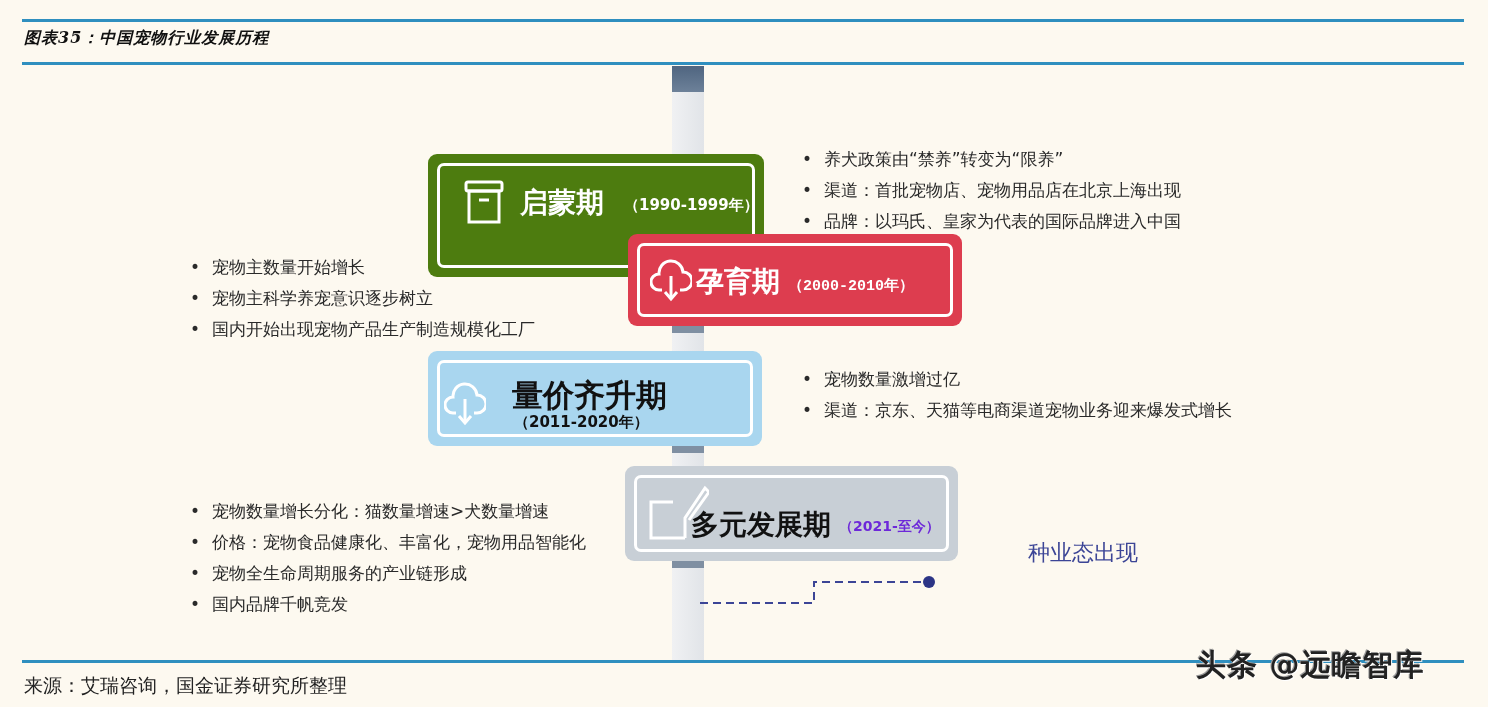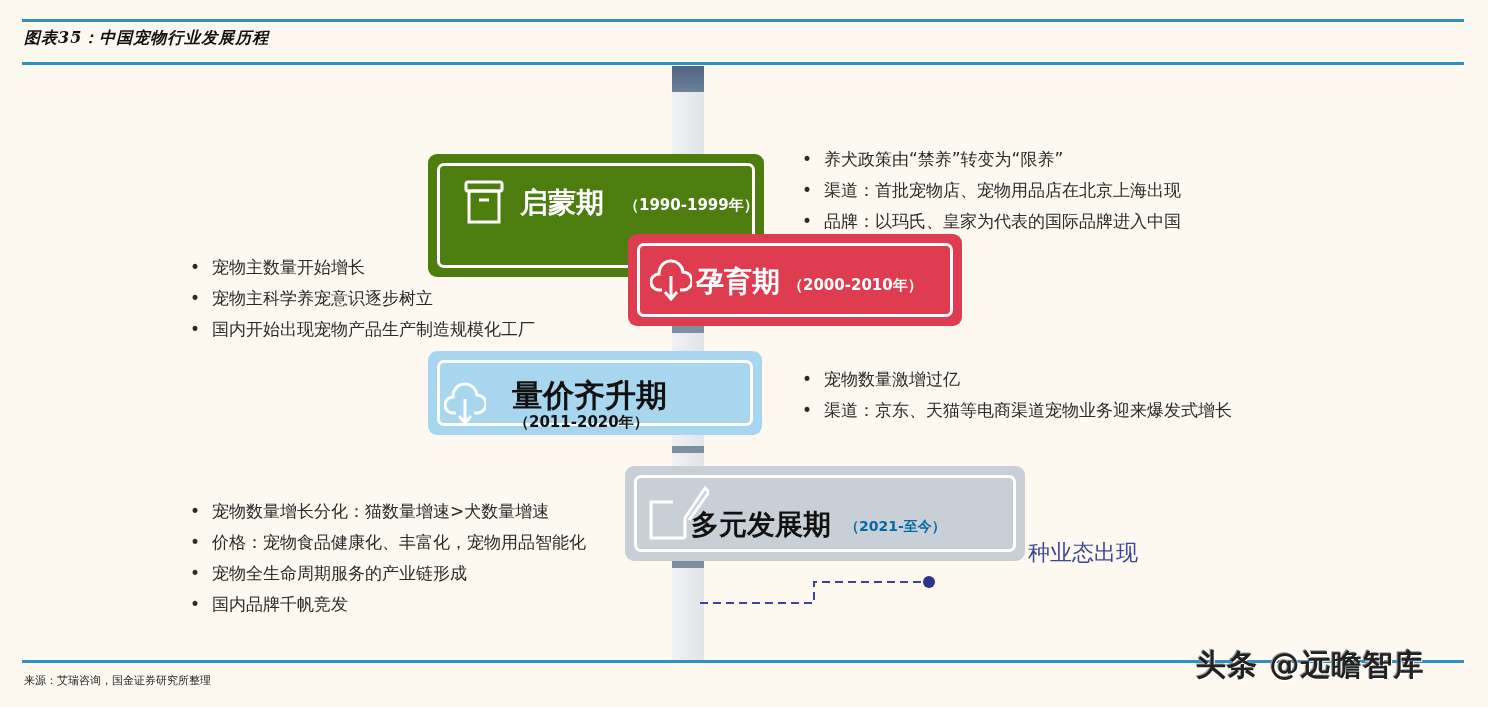--- a/index.html
+++ b/index.html
@@ -5,31 +5,31 @@
   html,body{margin:0;padding:0;}
   body{width:1488px;height:707px;background:#fdf9f0;position:relative;overflow:hidden;font-family:"DejaVu Sans","Liberation Sans",sans-serif;color:#222;}
   .hline{position:absolute;left:22px;right:24px;height:3px;background:#2f8fbf;}
   .fig-title{position:absolute;left:24px;top:28px;font-family:"DejaVu Serif","Liberation Serif",serif;font-size:16px;font-style:italic;font-weight:bold;color:#111;letter-spacing:1px;}
   .pole{position:absolute;left:672px;top:66px;width:32px;height:596px;background:linear-gradient(90deg,#f0f1f3,#e1e4e8);}
   .pole-cap{position:absolute;left:672px;top:66px;width:32px;height:26px;background:linear-gradient(180deg,#4f6580,#6d8199);}
   .band{position:absolute;left:672px;width:32px;height:7px;background:#7f8fa2;}
   .sign{position:absolute;border-radius:9px;box-sizing:border-box;}
   .sign .inner{position:absolute;left:9px;top:9px;right:9px;bottom:9px;border:3px solid #fff;border-radius:7px;}
   .s1{left:428px;top:118px;width:336px;height:123px;background:#4d7c0f;margin-top:36px;}
-  .s2{left:628px;top:234px;width:334px;height:92px;background:#dd3d4f;}
-  .s3{left:428px;top:351px;width:334px;height:84px;background:#a9d6ef;}
-  .s4{left:625px;top:466px;width:400px;height:95px;background:#c8cfd6;}
+  .s2{left:628px;top:234px;width:334px;height:92px;background:#dd3d4f;font-family:Liberation Mono, monospace;}
+  .s3{left:428px;top:351px;width:334px;height:95px;background:#a9d6ef;}
+  .s4{left:625px;top:466px;width:333px;height:95px;background:#c8cfd6;}
   .label-main{position:absolute;font-weight:bold;white-space:nowrap;}
   .label-sub{position:absolute;font-weight:bold;white-space:nowrap;}
   .bul{position:absolute;font-size:17px;color:#2a2a2a;white-space:nowrap;}
   .bul li{list-style:none;margin:0 0 9px 0;padding-left:22px;position:relative;line-height:22px;}
   .bul li::before{content:"•";position:absolute;left:0;top:0;}
   .bul ul{margin:16px;padding:0;}
   .callout{position:absolute;left:950px;top:538px;font-size:22px;color:#3c4596;line-height:30px;text-align:right;width:190px;}
-  .source{position:absolute;left:24px;top:673px;font-family:"DejaVu Serif","Liberation Serif",serif;font-size:11px;color:#222;}
+  .source{position:absolute;left:24px;top:673px;font-family:"DejaVu Serif","Liberation Serif",serif;font-size:19px;color:#222;}
   .watermark{position:absolute;left:1196px;top:645px;font-size:30px;color:#222;font-weight:bold;letter-spacing:1px;text-shadow:1px 1px 0 #fff,-1px -1px 0 #999;}
 </style>
 </head>
 <body>
 
 <div class="hline" style="top:19px;"></div>
 <div class="fig-title">图表35：中国宠物行业发展历程</div>
 <div class="hline" style="top:62px;"></div>
 
 <div class="pole"></div>
@@ -92,21 +92,21 @@
   </ul>
 </div>
 
 <div class="sign s4">
   <div class="inner"></div>
   <svg style="position:absolute;left:22px;top:18px;" width="62" height="58" viewBox="0 0 62 58">
     <path d="M26 18 H4 V54 H38" fill="none" stroke="#fff" stroke-width="3"></path>
     <path d="M38 54 V34 L58 4 L62 8 L42 36" fill="none" stroke="#fff" stroke-width="3"></path>
   </svg>
   <div class="label-main" style="left:66px;top:40px;font-size:28px;color:#111;">多元发展期</div>
-  <div class="label-sub" style="left:220px;top:52px;font-size:14px;color:#0369a1;text-align:right;">（2021-至今）</div>
+  <div class="label-sub" style="left:214px;top:52px;font-size:14px;color:#6d28d9;text-align:right;">（2021-至今）</div>
 </div>
 <div class="bul" style="left:174px;top:484px;">
   <ul>
     <li>宠物数量增长分化：猫数量增速&gt;犬数量增速</li>
     <li>价格：宠物食品健康化、丰富化，宠物用品智能化</li>
     <li>宠物全生命周期服务的产业链形成</li>
     <li>国内品牌千帆竞发</li>
   </ul>
 </div>
 

